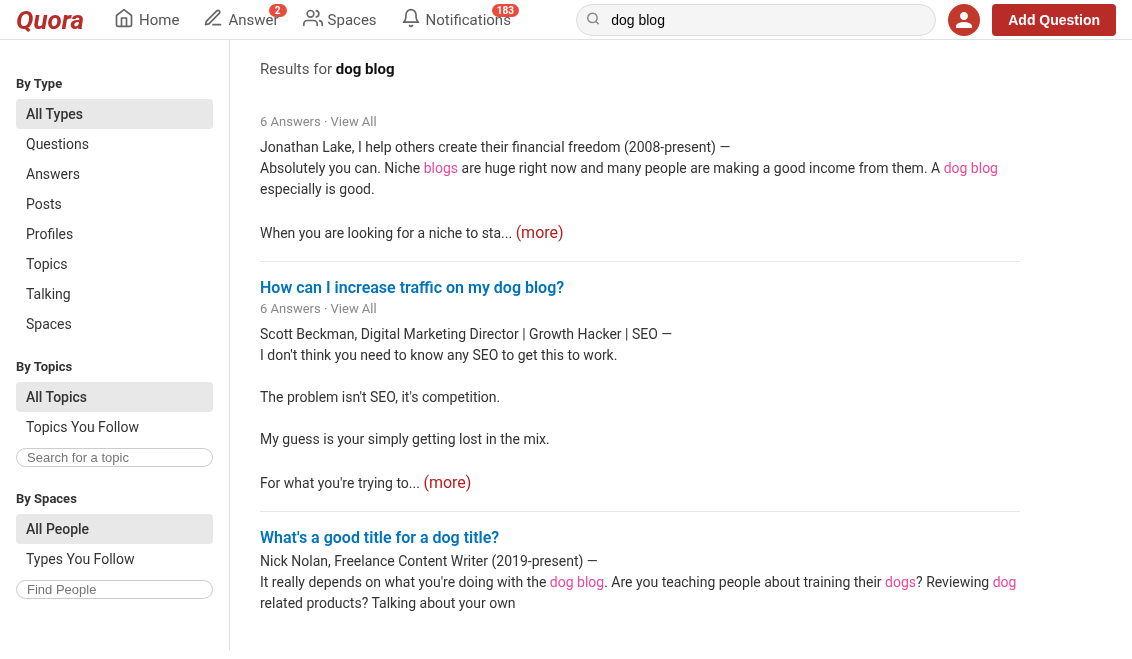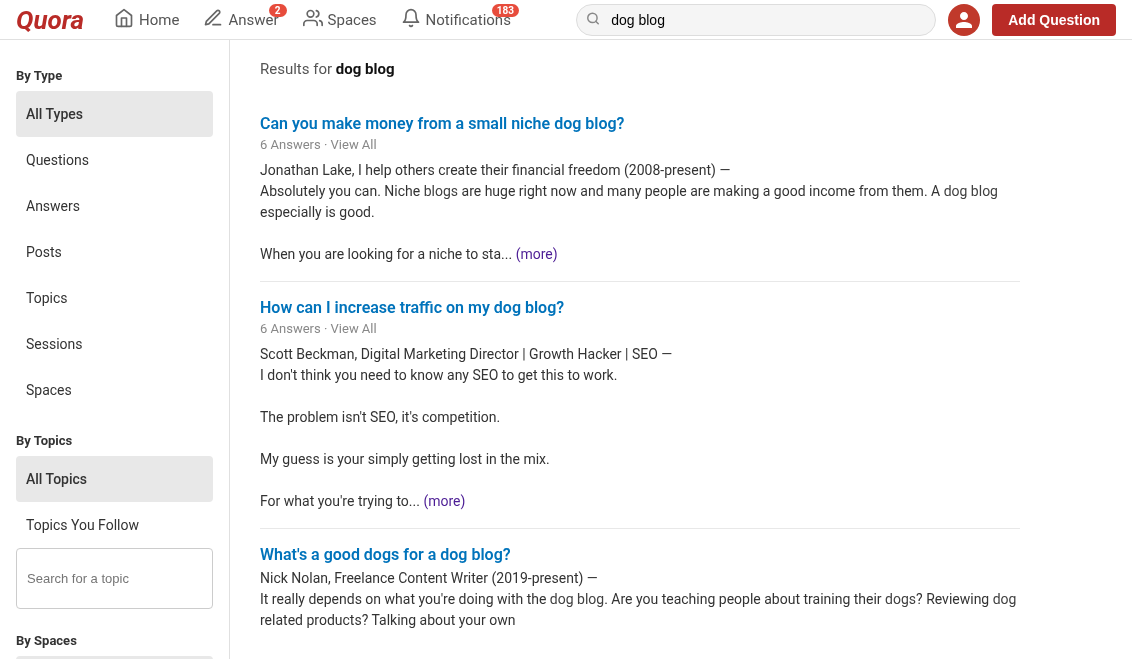--- a/index.html
+++ b/index.html
@@ -111,42 +111,43 @@
       padding: 20px 16px;
       border-right: 1px solid #e0e0e0;
     }
     .sidebar-section-title {
       font-size: 13px;
       font-weight: 700;
       color: #333;
       margin-bottom: 8px;
       margin-top: 20px;
     }
-    .sidebar-section-title:first-child { margin-top: 8px; }
+    .sidebar-section-title:first-child { margin-top: 16px; }
     .sidebar-item {
       display: block;
-      padding: 15px 10px;
+      padding: 7px 10px;
       font-size: 14px;
       color: #333;
       cursor: pointer;
       border-radius: 4px;
       text-decoration: none;
     }
     .sidebar-item.active {
       background: #e8e8e8;
       font-weight: 500;
     }
     .sidebar-input {
       width: 100%;
-      padding: 22px 10px;
+      padding: 1px 10px;
       border: 1px solid #ccc;
-      border-radius: 4px;
+      border-radius: 14px;
       font-size: 13px;
       color: #888;
       outline: none;
+      margin-top: 6px;
     }
 
     
     .content {
       flex: 1;
       padding: 20px 30px;
       max-width: 820px;
     }
     .results-header {
       font-size: 15px;
@@ -176,28 +177,28 @@
       color: #888;
       text-decoration: none;
       cursor: pointer;
     }
     .result-snippet {
       font-size: 14px;
       color: #333;
       line-height: 1.5;
     }
     .result-snippet a {
-      color: #404040;
+      color: #ec4899;
       text-decoration: none;
       cursor: pointer;
     }
     .result-more {
-      color: #4c1d95;
-      cursor: pointer;
-      font-size: 14px;
+      color: #b91c1c;
+      cursor: pointer;
+      font-size: 16px;
     }
   </style>
 </head>
 <body>
 
 <header class="header">
   <div class="logo">Quora</div>
 
   <nav style="display:flex;gap:4px;align-items:center;justify-content:flex-end;">
     <a class="nav-item">
@@ -265,22 +266,23 @@
 
   <aside class="sidebar">
 
     <div class="sidebar-section-title">By Type</div>
 
     <div>
       <a class="sidebar-item active">All Types</a>
       <a class="sidebar-item">Questions</a>
       <a class="sidebar-item">Answers</a>
       <a class="sidebar-item">Posts</a>
+      <a class="sidebar-item">Profiles</a>
       <a class="sidebar-item">Topics</a>
-      <a class="sidebar-item">Sessions</a>
+      <a class="sidebar-item">Talking</a>
       <a class="sidebar-item">Spaces</a>
     </div>
 
     <div class="sidebar-section-title">By Topics</div>
 
     <div>
       <a class="sidebar-item active">All Topics</a>
       <a class="sidebar-item">Topics You Follow</a>
     </div>
 
@@ -298,21 +300,20 @@
   </aside>
 
   <main class="content">
 
     <div class="results-header">
       <span>Results for</span>
       <strong>dog blog</strong>
     </div>
 
     <div class="result-card">
-      <div class="result-title">Can you make money from a small niche dog blog?</div>
       <div class="result-meta">
         <span>6 Answers</span>
         <span> · </span>
         <a>View All</a>
       </div>
       <div class="result-snippet">
         <span>Jonathan Lake, I help others create their financial freedom (2008-present) —<br>
         Absolutely you can. Niche <a>blogs</a> are huge right now and many people are making a good income from them. A <a>dog blog</a> especially is good.<br><br>
         When you are looking for a niche to sta... <span class="result-more">(more)</span></span>
       </div>
@@ -328,21 +329,21 @@
       <div class="result-snippet">
         <span>Scott Beckman, Digital Marketing Director | Growth Hacker | SEO —<br>
         I don't think you need to know any SEO to get this to work.<br><br>
         The problem isn't SEO, it's competition.<br><br>
         My guess is your simply getting lost in the mix.<br><br>
         For what you're trying to... <span class="result-more">(more)</span></span>
       </div>
     </div>
 
     <div class="result-card">
-      <div class="result-title">What's a good dogs for a dog blog?</div>
+      <div class="result-title">What's a good title for a dog title?</div>
       <div class="result-snippet">
         <span>Nick Nolan, Freelance Content Writer (2019-present) —<br>
         It really depends on what you're doing with the <a>dog blog</a>. Are you teaching people about training their <a>dogs</a>? Reviewing <a>dog</a> related products? Talking about your own</span>
       </div>
     </div>
 
   </main>
 
 </div>
 

